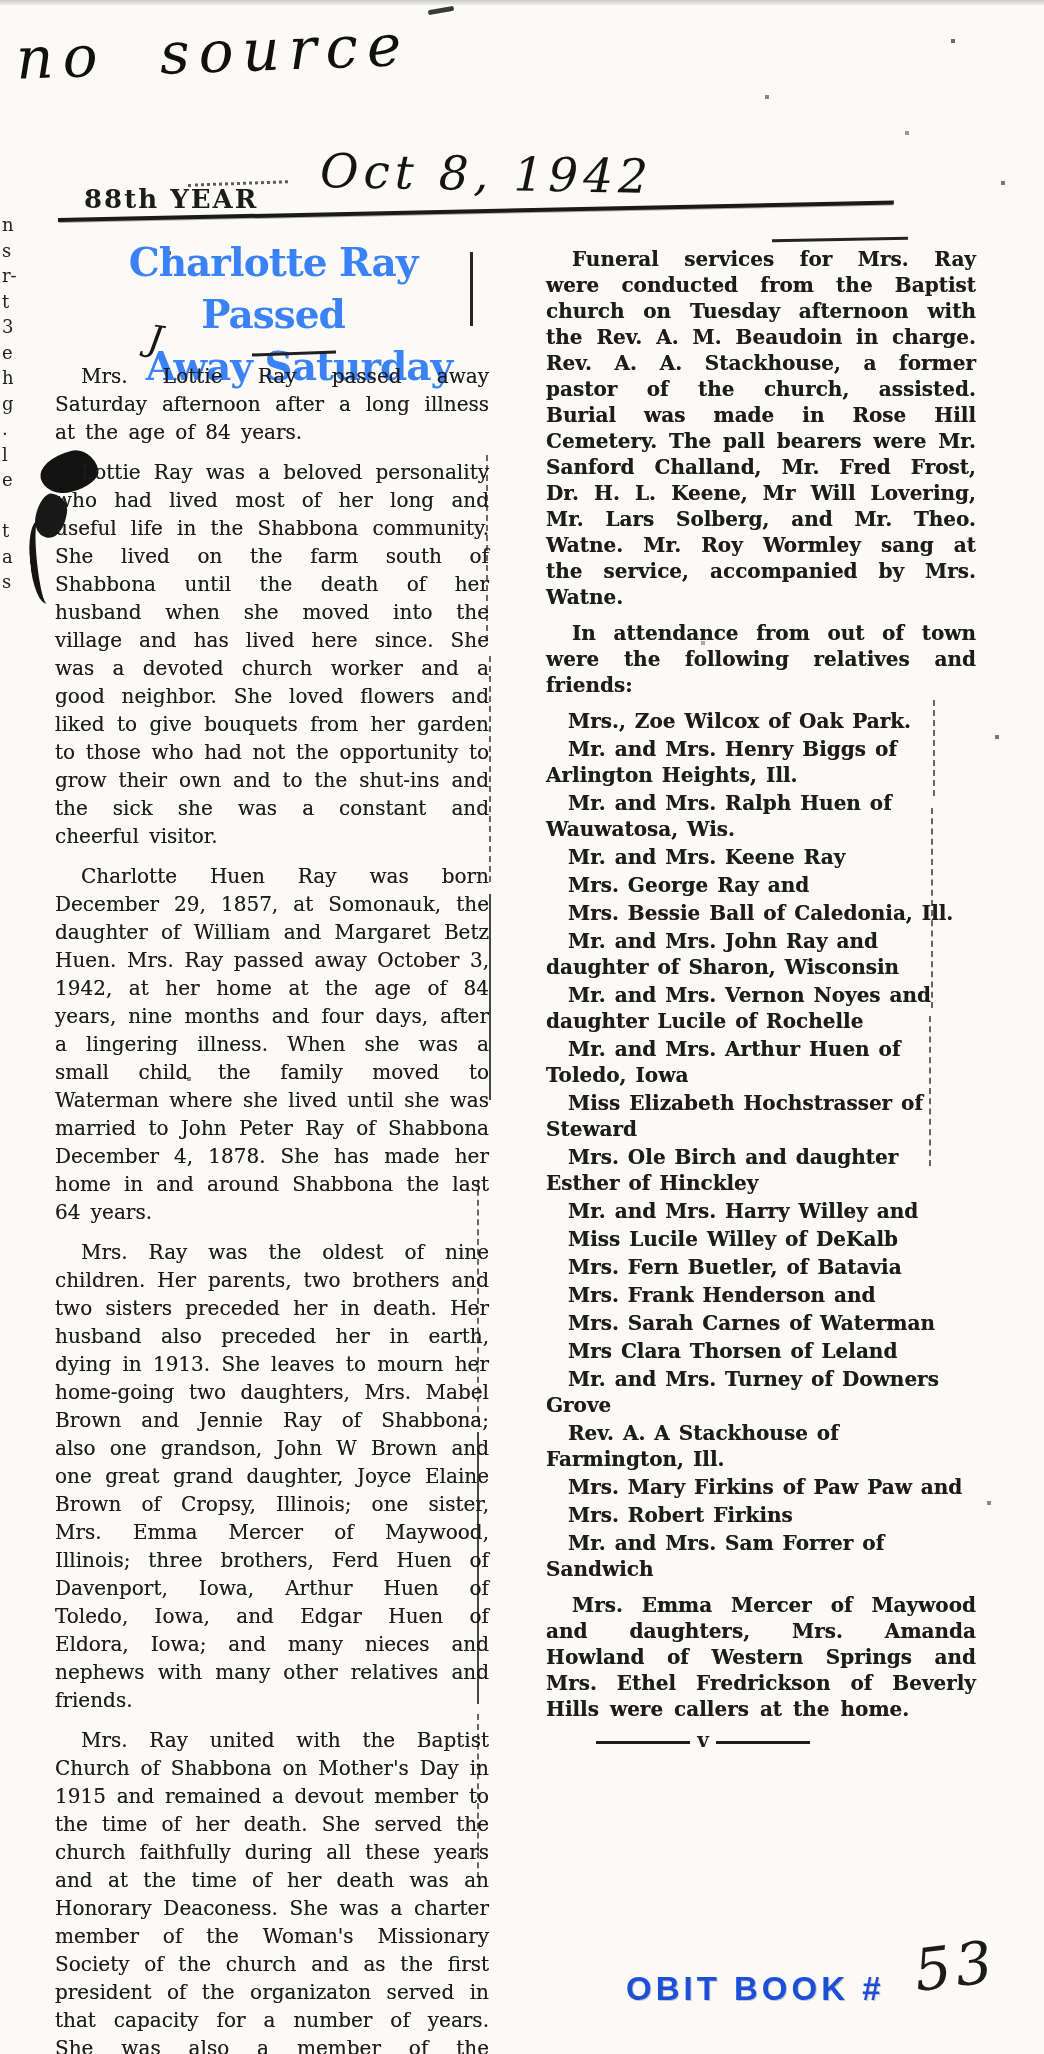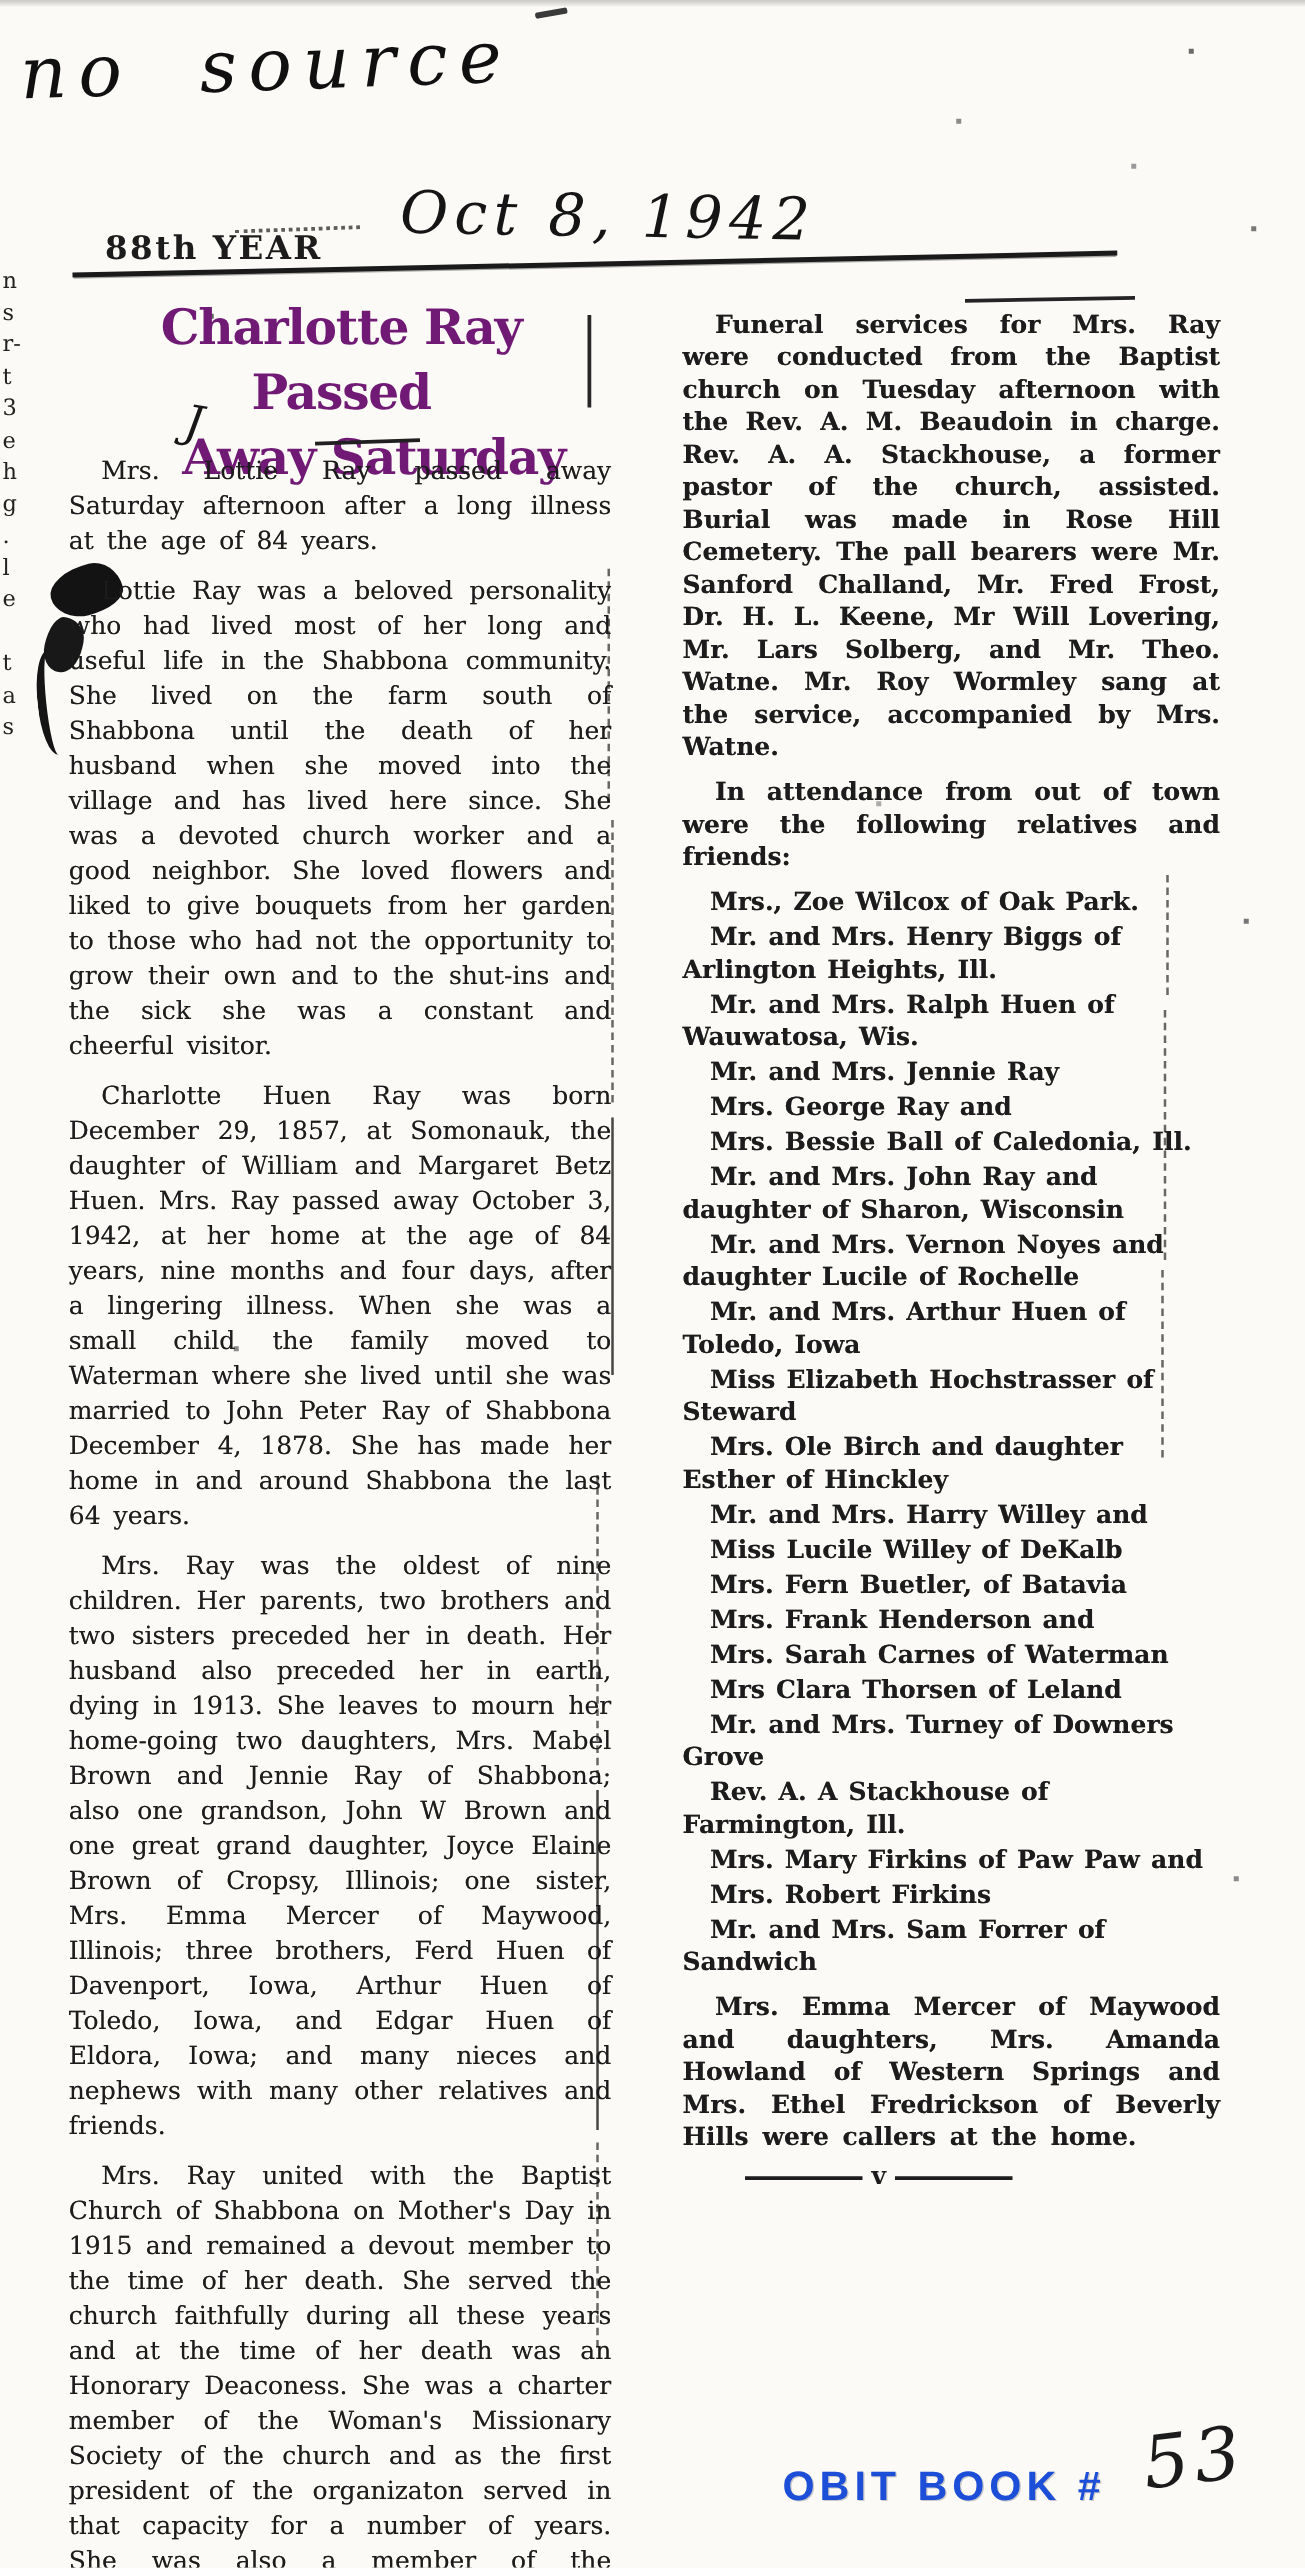--- a/index.html
+++ b/index.html
@@ -40,21 +40,21 @@
   .rule-dots{top:182px;left:188px;width:100px;border-top:3px dotted #5c5c5c;
     transform:rotate(-2deg);}
   .rule-main{top:218px;left:58px;width:836px;height:4px;background:#1a1a1a;
     transform:rotate(-1.2deg);transform-origin:left center;
     box-shadow:0 2px 0 -1px rgba(20,20,20,.35);}
   .rule-right-dash{top:238px;left:772px;width:136px;height:3px;background:#242424;
     transform:rotate(-1deg);}
   
   .headline{top:236px;left:55px;width:436px;margin:0;
     font-size:39px;font-weight:700;line-height:52px;letter-spacing:-1px;
-    text-align:center;color:#701a75;}
+    text-align:center;color:#3b82f6;}
   .headline .hl2{display:block;margin-left:52px;}
   .headline-bar{top:252px;left:470px;width:3px;height:74px;background:#262626;}
   .small-rule{top:352px;left:252px;width:84px;height:3px;background:#202020;
     transform:rotate(-2deg);}
   
   .col p{margin:0 0 12px;font-size:20px;line-height:28px;
     text-indent:26px;text-align:justify;word-spacing:4px;
     text-shadow:0 0 .5px rgba(10,10,10,.55);}
   .left-col{top:362px;left:55px;width:434px;}
   .right-col{top:246px;left:546px;width:430px;}
@@ -151,21 +151,21 @@
       <p class="para">In attendance from out of town were the following relatives and friends:</p>
     </div>
   <div class="attendees">
 
       <p class="attendee">Mrs., Zoe Wilcox of Oak Park.</p>
 
       <p class="attendee">Mr. and Mrs. Henry Biggs of Arlington Heights, Ill.</p>
 
       <p class="attendee">Mr. and Mrs. Ralph Huen of Wauwatosa, Wis.</p>
 
-      <p class="attendee">Mr. and Mrs. Jennie Ray</p>
+      <p class="attendee">Mr. and Mrs. Keene Ray</p>
 
       <p class="attendee">Mrs. George Ray and</p>
 
       <p class="attendee">Mrs. Bessie Ball of Caledonia, Ill.</p>
 
       <p class="attendee">Mr. and Mrs. John Ray and daughter of Sharon, Wisconsin</p>
 
       <p class="attendee">Mr. and Mrs. Vernon Noyes and daughter Lucile of Rochelle</p>
 
       <p class="attendee">Mr. and Mrs. Arthur Huen of Toledo, Iowa</p>

